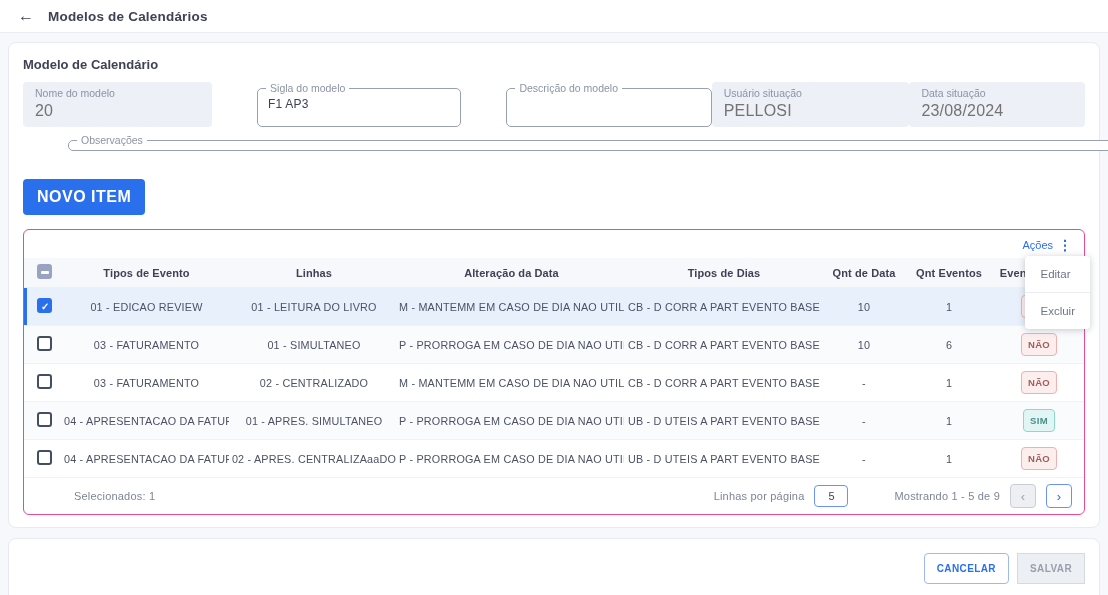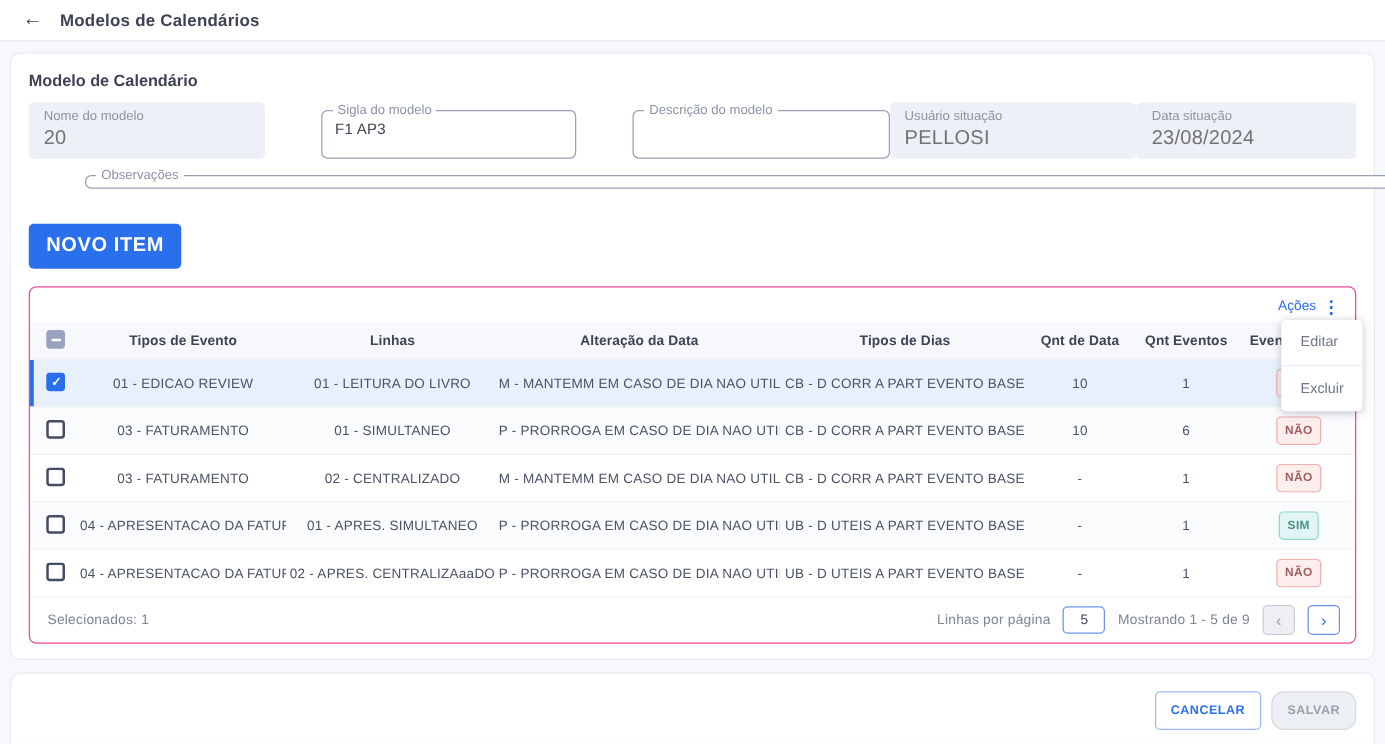--- a/index.html
+++ b/index.html
@@ -57,36 +57,36 @@
   .cb.checked { background:var(--accent,#2a6fec); border-color:var(--accent,#2a6fec); }
   .cb.checked::after { content:"✓"; color:#fff; font-size:10px; font-weight:bold; position:absolute; left:2.5px; top:0.5px; }
   .cb.indeterminate { background:#9aa2c2; border-color:#9aa2c2; }
   .cb.indeterminate::after { content:""; position:absolute; left:2.5px; top:5px; width:8px; height:2.5px; background:#fff; border-radius:1px; }
 
   .badge { display:inline-block; font-size:9.5px; font-weight:bold; letter-spacing:.3px; padding:5px 6px; border-radius:4px; border:1px solid; }
   .badge-nao { background:var(--badge-no-bg,#fdeeee); border-color:var(--badge-no-border,#efb0b0); color:var(--badge-no-text,#a15c5c); }
   .badge-sim { background:var(--badge-yes-bg,#e1f6f4); border-color:var(--badge-yes-border,#8fd6cf); color:var(--badge-yes-text,#4c8e88); }
 
   .tfooter { height:36px; display:flex; align-items:center; justify-content:space-between; padding:0 12px 0 14px; }
-  .muted { font-size:11px; color:#7e8596; letter-spacing:.2px; }
+  .muted { font-size:11px; color:#7e8596; letter-spacing:.2px;margin-left:36px; }
   .tfooter-right { display:flex; align-items:center; gap:10px; }
   .rpp-box { width:34px; height:22px; border:1px solid #6a93f0; border-radius:4px; font-size:11px; color:#3f4254;
      display:flex; align-items:center; justify-content:center; }
   .page-btn { width:26px; height:24px; border-radius:4px; display:flex; align-items:center; justify-content:center;
      font-size:13px; cursor:pointer; line-height:1; }
   .page-btn.prev { border:1px solid #c9cdd8; background:#edeff3; color:#9aa0ad; }
   .page-btn.next { border:1px solid #6a93f0; background:#fff; color:var(--accent,#2a6fec); }
 
   
   .footer-card { background:#fff; border:1px solid #e7eaf2; border-radius:8px 8px 0 0; margin:10px 8px 0 8px; height:60px;
      display:flex; align-items:center; justify-content:flex-end; gap:8px; padding:0 14px; }
   .btn-cancel { background:#fff; border:1px solid #9db9f5; color:var(--accent,#2a6fec); font-size:10px; font-weight:bold;
      letter-spacing:.4px; border-radius:4px; padding:9px 12px; cursor:pointer; }
   .btn-save { background:#eceff3; border:1px solid #d5d9e0; color:#9aa0ab; font-size:10px; font-weight:bold;
-     letter-spacing:.4px; border-radius:10px; padding:9px 12px; cursor:default; }
+     letter-spacing:.4px; border-radius:0; padding:9px 12px; cursor:default; }
 </style>
 </head>
 <body>
 
 <div class="topbar">
   <span class="back-arrow">←</span>
   <span class="page-title">Modelos de Calendários</span>
 </div>
 
 <div class="card">

